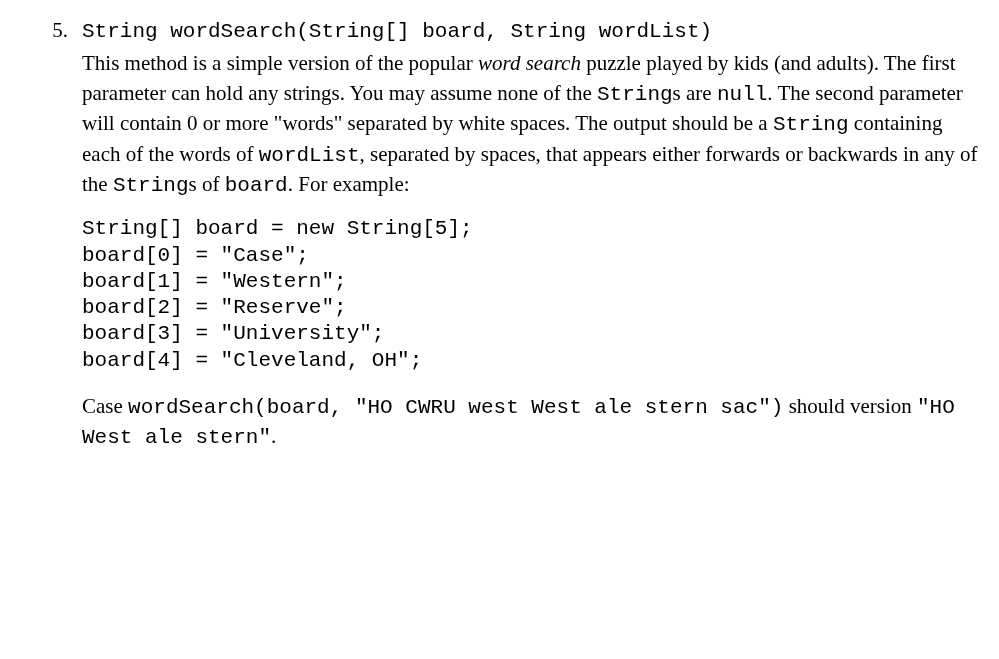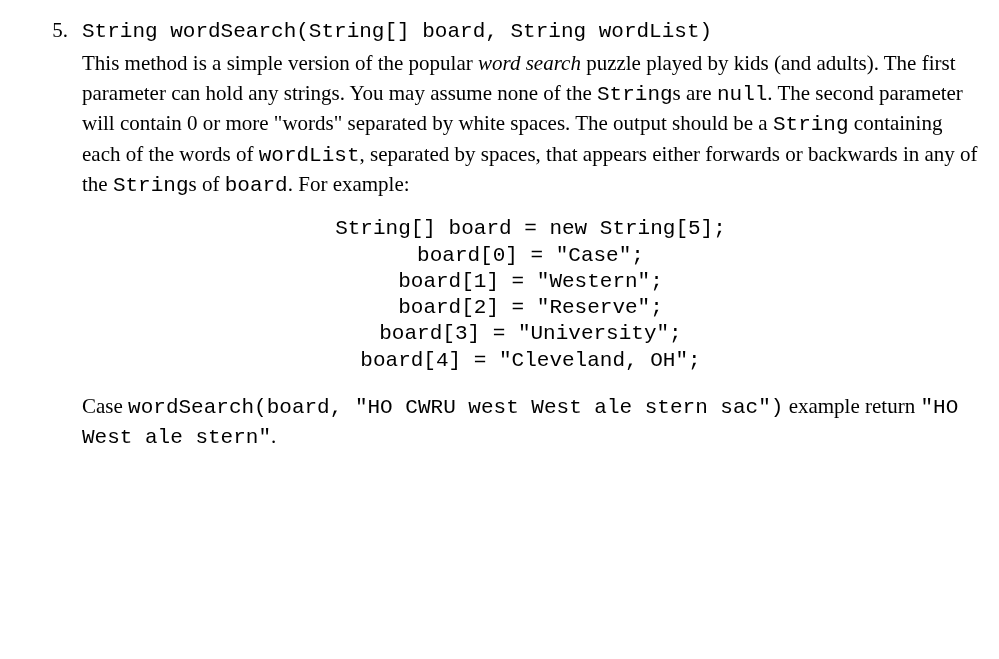--- a/index.html
+++ b/index.html
@@ -38,21 +38,20 @@
     }
     .desc {
       margin-top: 3px;
     }
     .codeblock {
       font-family: "Courier New", Courier, monospace;
       font-size: 21px;
       white-space: pre;
       margin-top: 16px;
       line-height: 1.25;
-      text-align: center;
     }
     .then {
       margin-top: 18px;
     }
     i { font-style: italic; }
   </style>
 </head>
 <body>
 
 <div class="page">
@@ -65,17 +64,17 @@
       </div>
 
       <div class="codeblock"><span>String[] board = new String[5];</span>
 <span>board[0] = "Case";</span>
 <span>board[1] = "Western";</span>
 <span>board[2] = "Reserve";</span>
 <span>board[3] = "University";</span>
 <span>board[4] = "Cleveland, OH";</span></div>
 
       <div class="then">
-        <span>Case </span><span class="code">wordSearch(board, "HO CWRU west West ale stern sac")</span><span> example return </span><span class="code">"HO West ale stern"</span><span>.</span>
+        <span>Case </span><span class="code">wordSearch(board, "HO CWRU west West ale stern sac")</span><span> should version </span><span class="code">"HO West ale stern"</span><span>.</span>
       </div>
     </div>
   </div>
 </div>
 
 </body></html>

